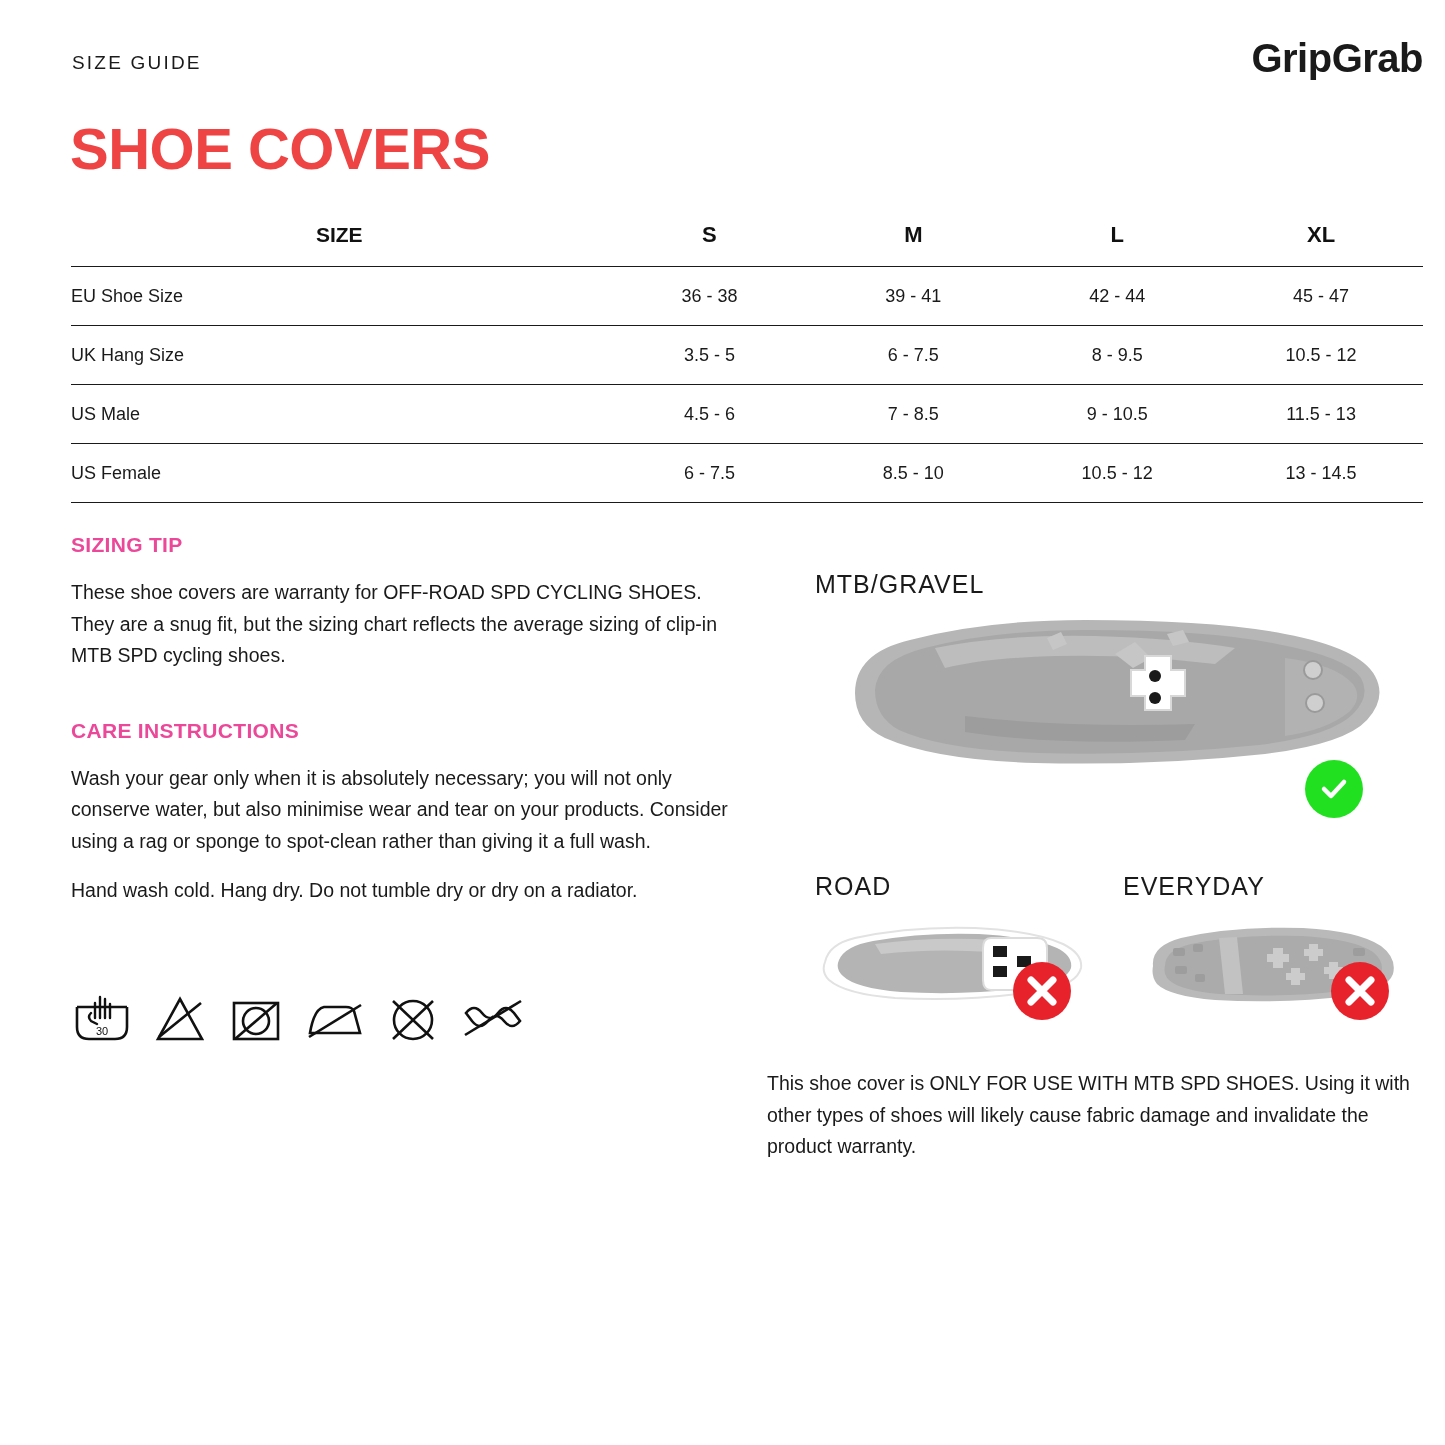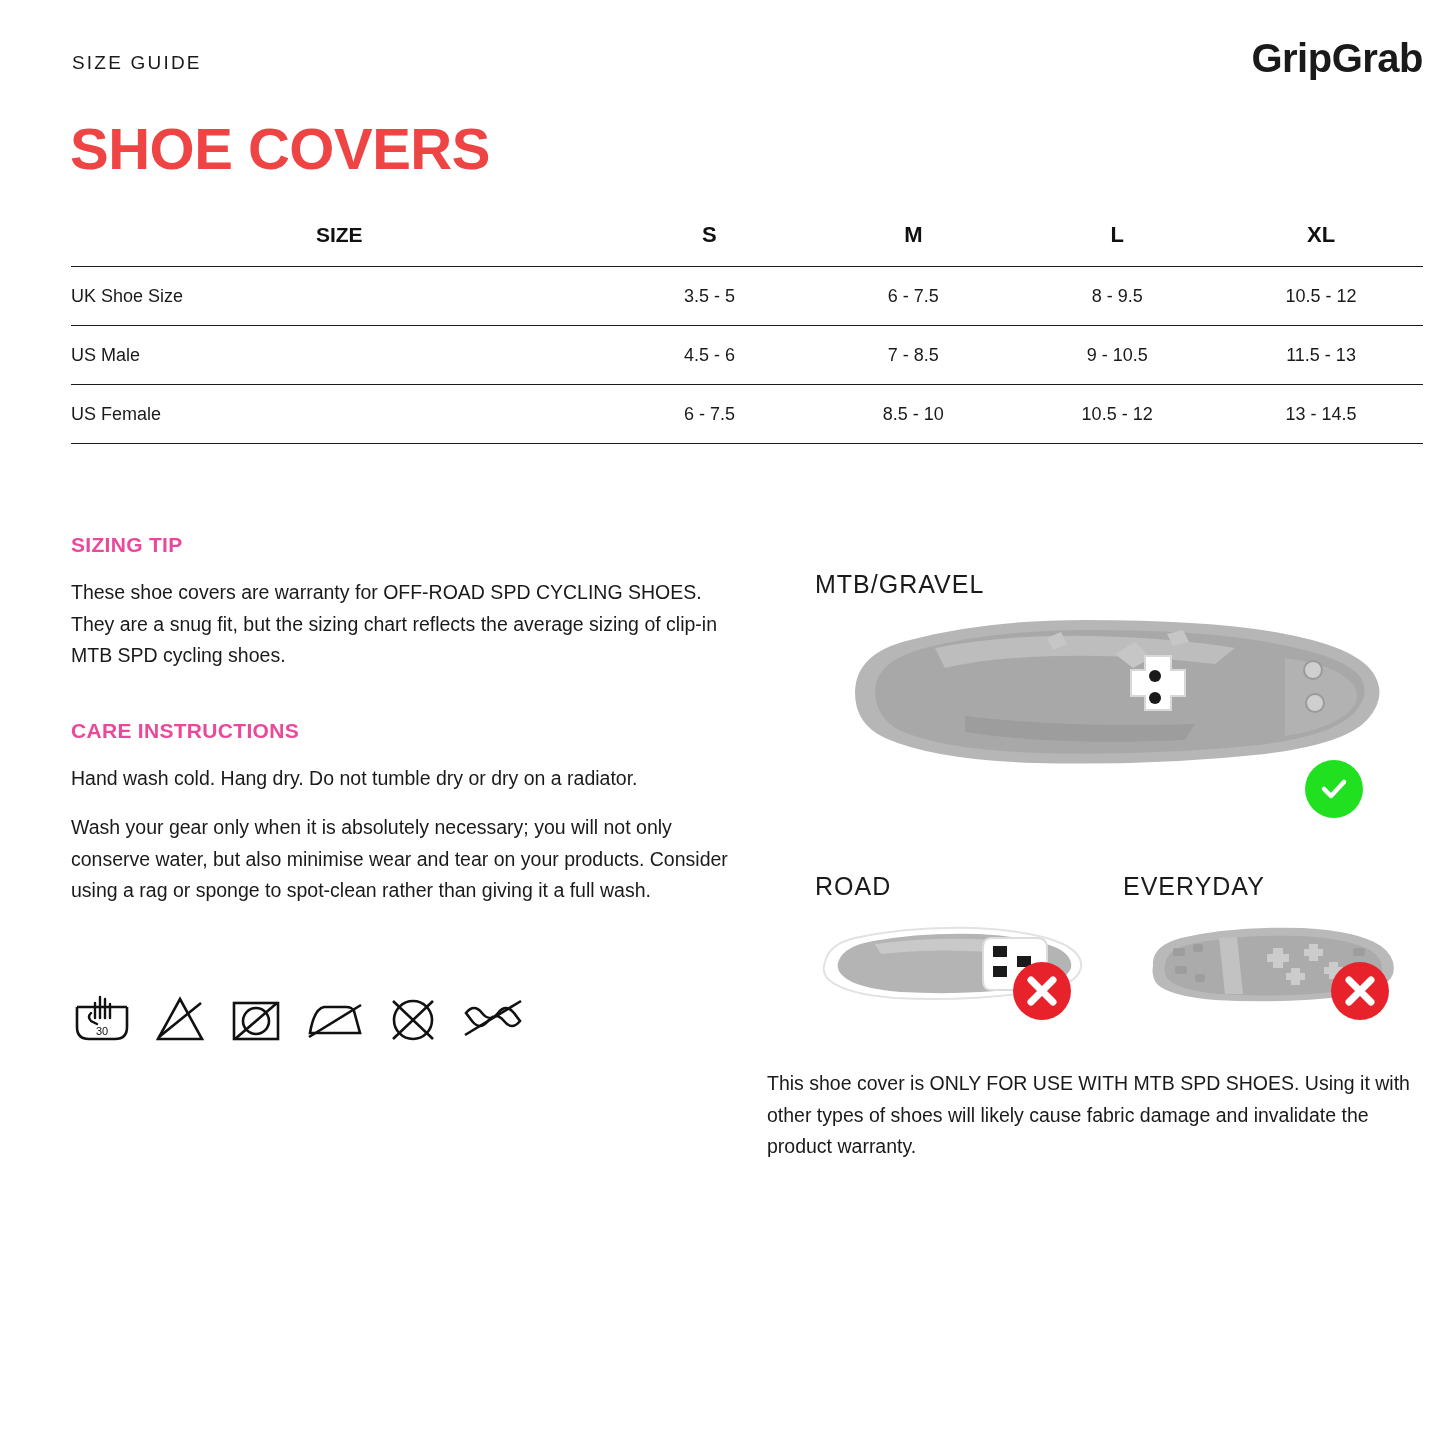--- a/index.html
+++ b/index.html
@@ -201,21 +201,28 @@
       <tr>
         <th class="col-label">SIZE</th>
         <th class="col-val">S</th>
         <th class="col-val">M</th>
         <th class="col-val">L</th>
         <th class="col-val">XL</th>
       </tr>
     </thead>
     <tbody>
       <tr>
-        <td class="col-label">UK Shoe Size</td>
+        <td class="col-label">EU Shoe Size</td>
+        <td class="col-val">36 - 38</td>
+        <td class="col-val">39 - 41</td>
+        <td class="col-val">42 - 44</td>
+        <td class="col-val">45 - 47</td>
+      </tr>
+      <tr>
+        <td class="col-label">UK Hang Size</td>
         <td class="col-val">3.5 - 5</td>
         <td class="col-val">6 - 7.5</td>
         <td class="col-val">8 - 9.5</td>
         <td class="col-val">10.5 - 12</td>
       </tr>
       <tr>
         <td class="col-label">US Male</td>
         <td class="col-val">4.5 - 6</td>
         <td class="col-val">7 - 8.5</td>
         <td class="col-val">9 - 10.5</td>
@@ -228,22 +235,22 @@
         <td class="col-val">10.5 - 12</td>
         <td class="col-val">13 - 14.5</td>
       </tr>
     </tbody>
   </table>
 
   <div class="left-col">
     <h2 class="section-title">SIZING TIP</h2>
     <p class="body-text">These shoe covers are warranty for OFF-ROAD SPD CYCLING SHOES. They are a snug fit, but the sizing chart reflects the average sizing of clip-in MTB SPD cycling shoes.</p>
     <h2 class="section-title second">CARE INSTRUCTIONS</h2>
+    <p class="body-text">Wash your gear only when it is absolutely necessary; you will not only conserve water, but also minimise wear and tear on your products. Consider using a rag or sponge to spot-clean rather than giving it a full wash.</p>
     <p class="body-text">Hand wash cold. Hang dry. Do not tumble dry or dry on a radiator.</p>
-    <p class="body-text">Wash your gear only when it is absolutely necessary; you will not only conserve water, but also minimise wear and tear on your products. Consider using a rag or sponge to spot-clean rather than giving it a full wash.</p>
   </div>
 
   <div class="care-symbols">
     <span>
       <svg width="58" height="52" viewBox="0 0 58 52">
         <path d="M4 14 L4 34 Q4 46 16 46 L42 46 Q54 46 54 34 L54 14" fill="none" stroke="#111" stroke-width="2.6"></path>
         <line x1="4" y1="14" x2="54" y2="14" stroke="#111" stroke-width="2.6"></line>
         <path d="M22 10 L22 25 M27 4 L27 25 M32 6 L32 25 M37 11 L37 25 M18 20 Q14 24 18 28 L24 31" fill="none" stroke="#111" stroke-width="2.4" stroke-linecap="round"></path>
         <text x="29" y="42" font-family="Liberation Sans, sans-serif" font-size="11" text-anchor="middle" fill="#111">30</text>
       </svg>

